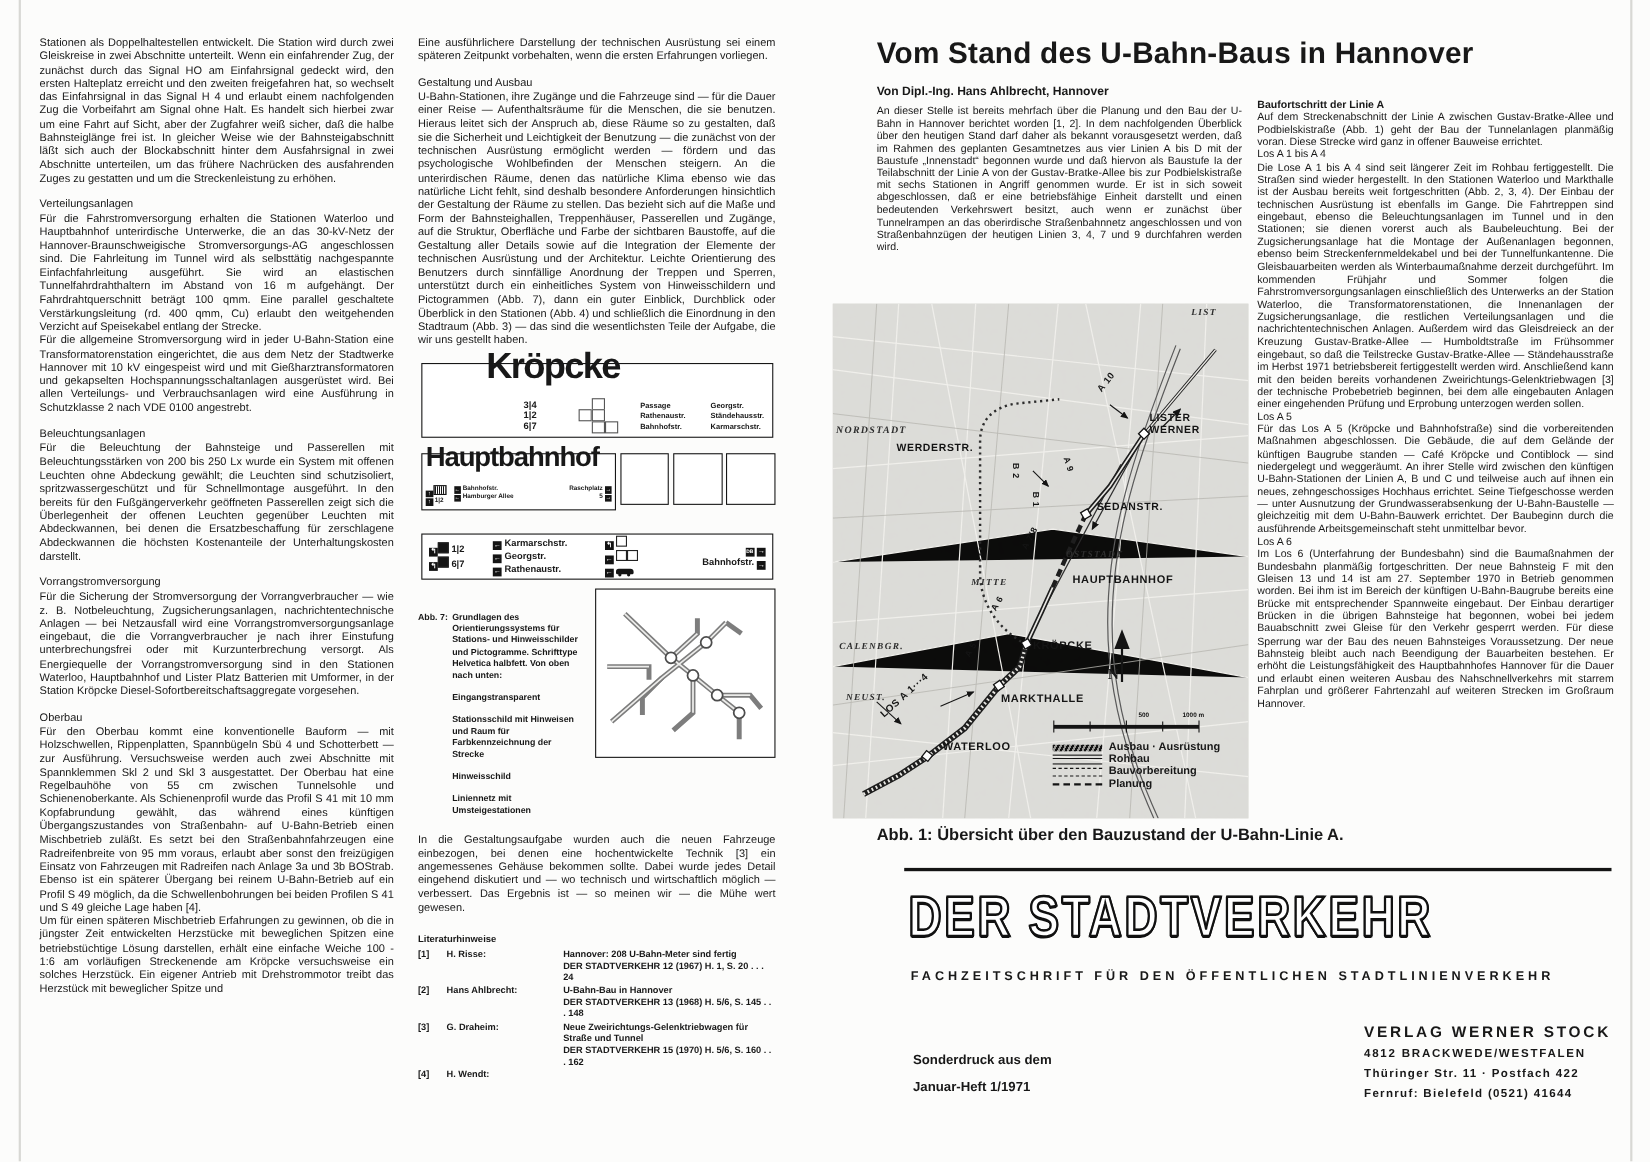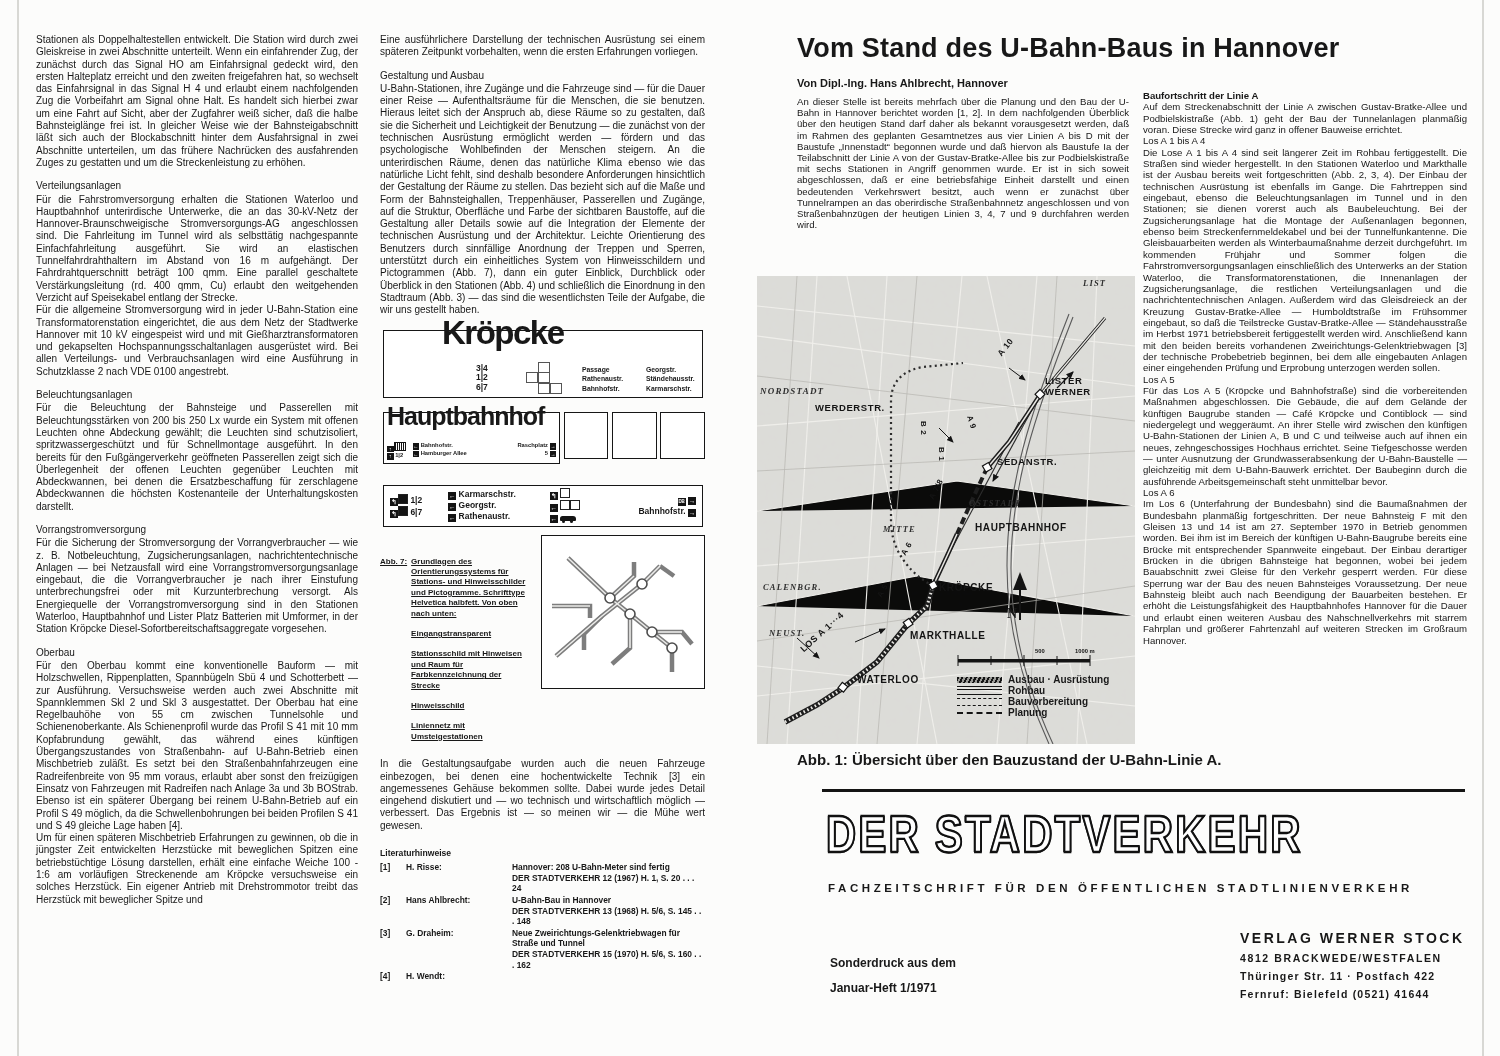--- a/index.html
+++ b/index.html
@@ -28,21 +28,21 @@
          font-size:5px;line-height:6.5px;text-align:center;vertical-align:-1px;}
   .picto.striped{background:repeating-linear-gradient(90deg,#141414 0 1px,#fff 1px 2px);border:1px solid #141414;width:10px;}
   .sign3{height:40px;margin:21px 0 0 3px;width:318px;display:flex;align-items:center;font-size:8.5px;font-weight:700;}
   .sign3 .grp{line-height:11px;white-space:nowrap;}
   .picto2{display:inline-block;width:8px;height:8px;background:#141414;color:#fff;
           font-size:6.5px;line-height:8px;text-align:center;vertical-align:-1px;}
   .osq{display:inline-block;width:8px;height:8px;border:1px solid #222;background:#fff;vertical-align:-1px;}
   .car{display:inline-block;width:16px;height:5px;background:#141414;border-radius:2.5px 3px 1px 1px;position:relative;vertical-align:-1px;}
   .car::after{content:"";position:absolute;left:2px;bottom:-2px;width:3px;height:3px;border-radius:50%;background:#141414;box-shadow:8px 0 #141414;}
   
-  .fig7{display:flex;margin-top:30px;gap:12px;text-align:left;text-decoration:underline;}
+  .fig7{display:flex;margin-top:30px;gap:12px;text-align:left;}
   .fig7cap{width:150px;font-size:8px;font-weight:700;line-height:10.4px;display:flex;gap:4px;}
   .fig7items div{margin-top:10px;}
   .netbox{width:162px;height:152px;border:1.6px solid #161616;background:#fff;flex:none;margin-top:-22px;}
   
   .lit{margin-top:15px;text-align:left;}
   .lit .lhead{font-size:8.6px;font-weight:700;margin-bottom:3px;}
   .ref{display:grid;grid-template-columns:26px 106px 1fr;font-size:8.4px;line-height:10.6px;margin-bottom:1px;font-weight:600;}
   
   .rtitle{position:absolute;left:797px;top:33px;font-size:27px;font-weight:700;letter-spacing:0.2px;}
   .rbyline{position:absolute;left:797px;top:77px;font-size:11px;font-weight:700;}

